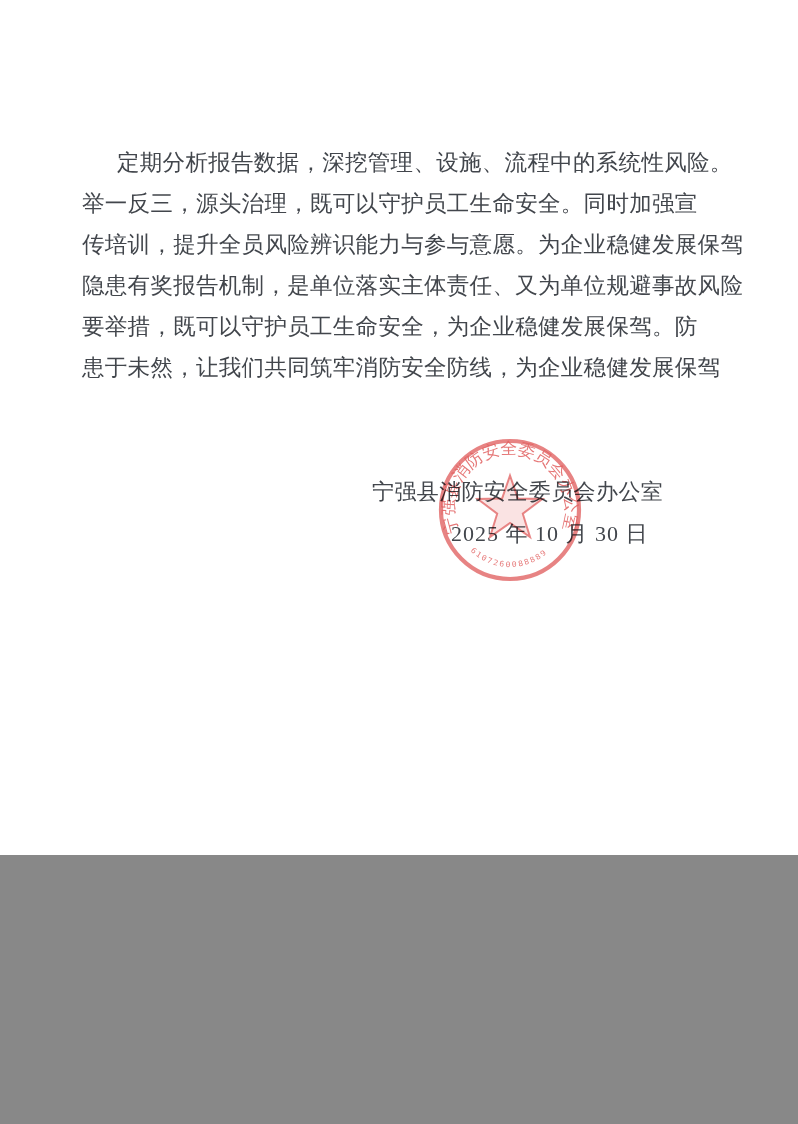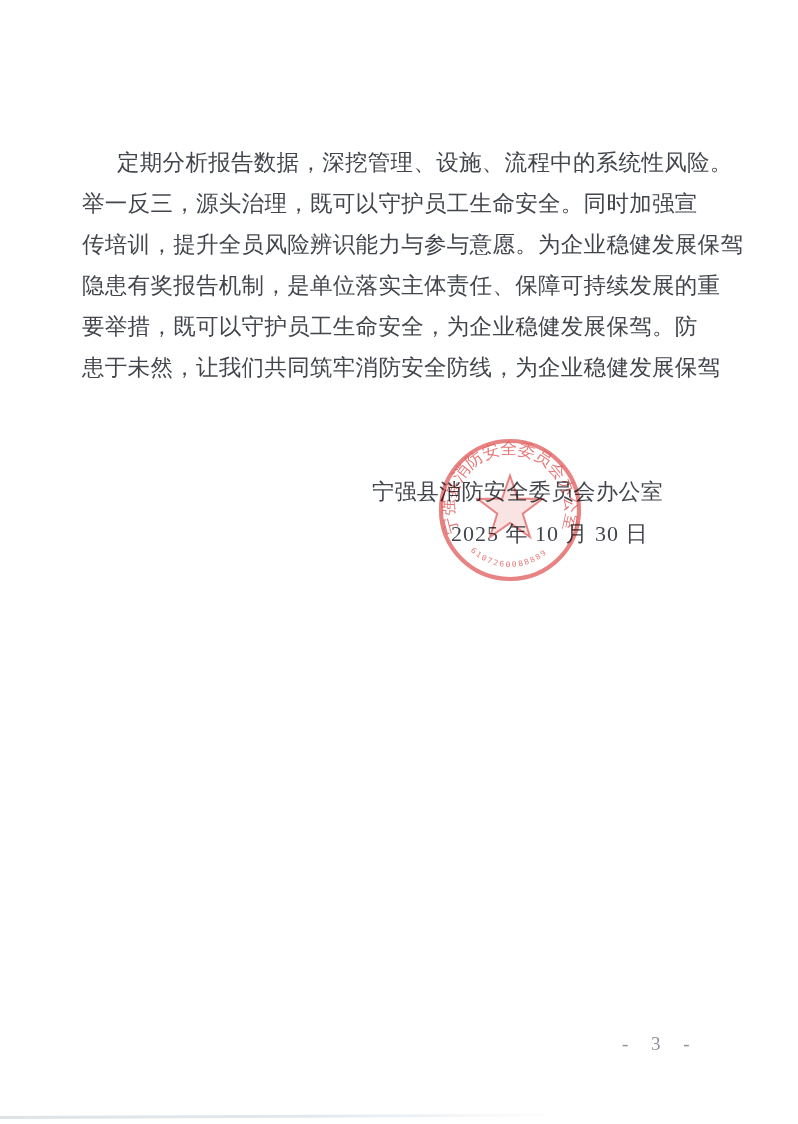--- a/index.html
+++ b/index.html
@@ -1,19 +1,19 @@
 <!DOCTYPE html>
 <html><head>
 <meta charset="utf-8">
 <style>
   html, body { margin: 0; padding: 0; background: #888; }
   .page {
     position: relative;
     width: 798px;
-    height: 1124px;
+    height: 855px;
     background: #ffffff;
     overflow: hidden;
     font-family: "Liberation Serif", "DejaVu Serif", serif;
   }
   
   .paragraph {
     position: absolute;
     left: 82px;
     top: 142px;
     width: 648px;
@@ -83,21 +83,21 @@
 </style>
 </head>
 <body>
 
 <div class="page">
 
   <div class="paragraph">
     <div class="line first">定期分析报告数据，深挖管理、设施、流程中的系统性风险。</div>
     <div class="line">举一反三，源头治理，既可以守护员工生命安全。同时加强宣</div>
     <div class="line">传培训，提升全员风险辨识能力与参与意愿。为企业稳健发展保驾</div>
-    <div class="line">隐患有奖报告机制，是单位落实主体责任、保障可持续发展的重</div>
+    <div class="line">隐患有奖报告机制，是单位落实主体责任、又为单位规避事故风险</div>
     <div class="line">要举措，既可以守护员工生命安全，为企业稳健发展保驾。防</div>
     <div class="line">患于未然，让我们共同筑牢消防安全防线，为企业稳健发展保驾</div>
   </div>
 
   <div class="signature">宁强县消防安全委员会办公室</div>
   <div class="date">2025 年 10 月 30 日</div>
 
   <svg class="seal" viewBox="0 0 152 152" xmlns="http://www.w3.org/2000/svg">
     <defs>
       <path id="sealTextArc" d="M 24.5 97.9 A 56 56 0 1 1 127.5 97.9" fill="none"></path>

